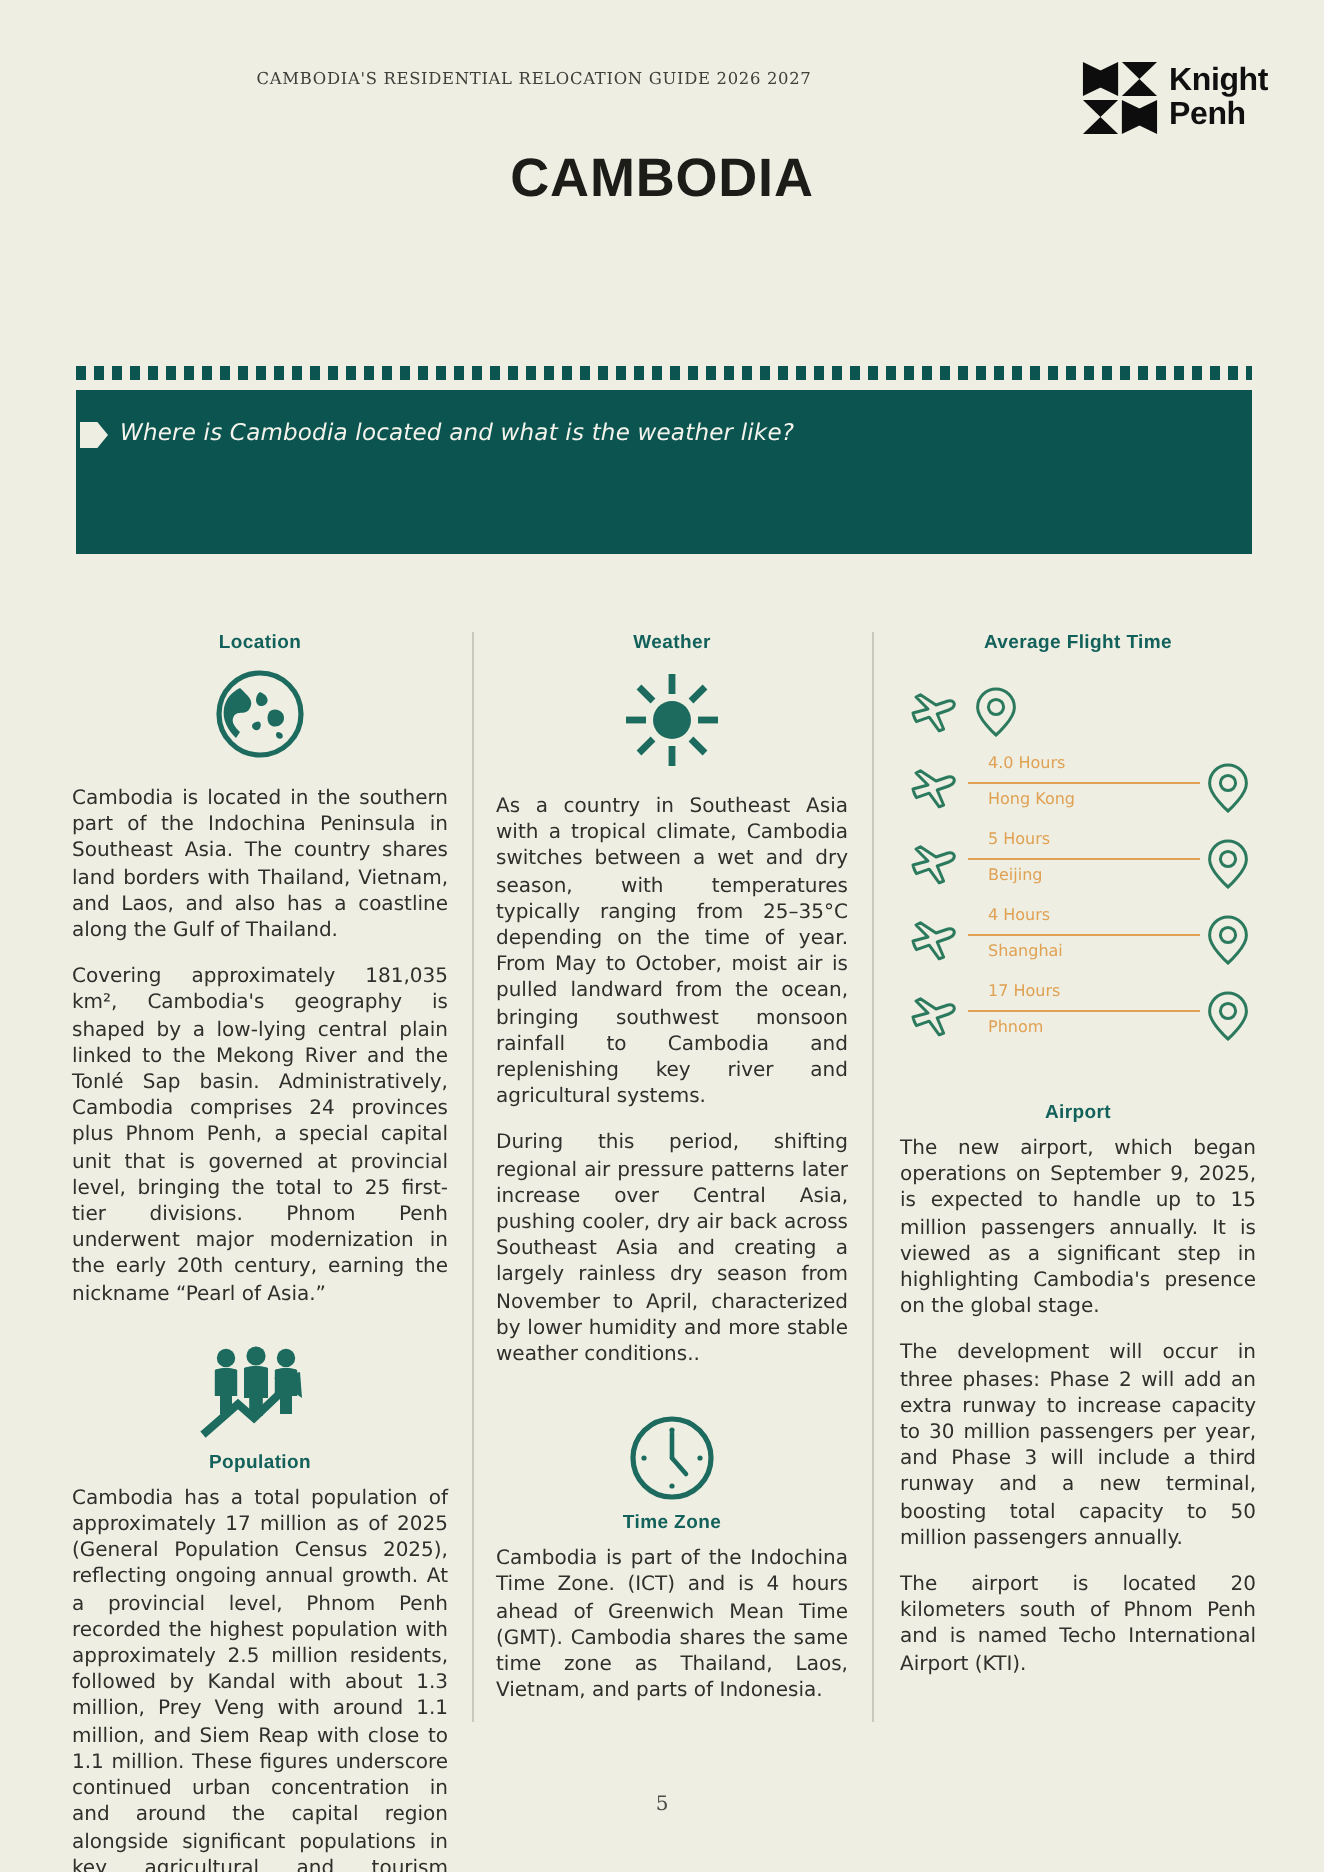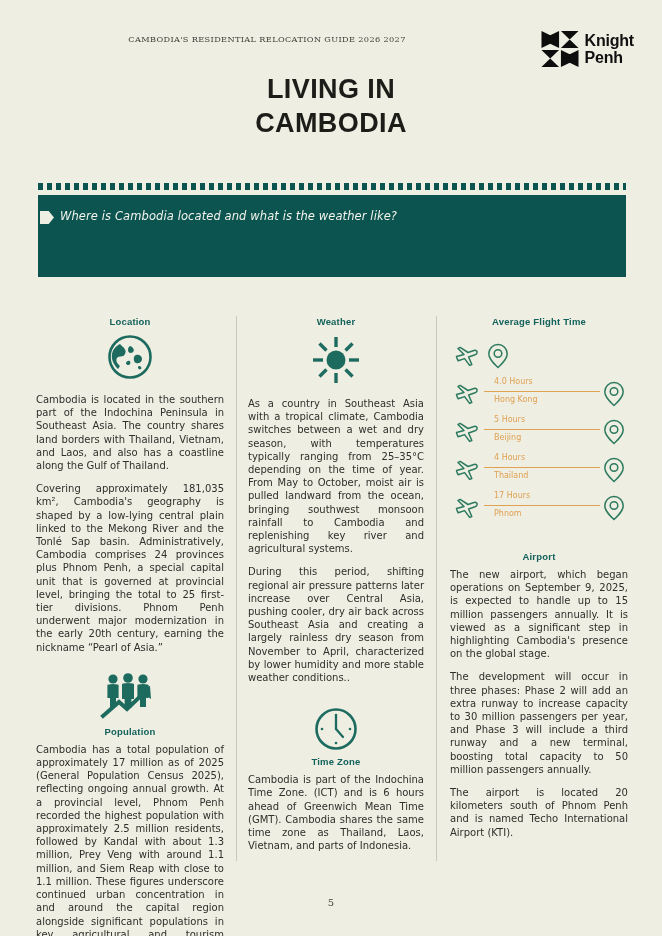--- a/index.html
+++ b/index.html
@@ -268,21 +268,20 @@
         <polygon points="39.5,21 39.5,39 21,30" fill="#0d0d0d"></polygon>
       </svg>
       <div class="logo-text">
         <div>Knight</div>
         <div>Penh</div>
       </div>
     </div>
   </div>
 
   <div class="title-block">
-    <div class="title-line">LIVING IN</div>
     <div class="title-line">CAMBODIA</div>
   </div>
 
   <div class="banner-wrap">
     <div class="dash-rule"></div>
     <div class="banner">
       <div class="banner-arrow"></div>
       <div class="banner-text">Where is Cambodia located and what is the weather like?</div>
     </div>
   </div>
@@ -350,21 +349,21 @@
           <circle cx="23" cy="23" r="19.5" fill="none" stroke="#1d6b5f" stroke-width="2.6"></circle>
           <circle cx="23" cy="9" r="1.3" fill="#1d6b5f"></circle>
           <circle cx="37" cy="23" r="1.3" fill="#1d6b5f"></circle>
           <circle cx="23" cy="37" r="1.3" fill="#1d6b5f"></circle>
           <circle cx="9" cy="23" r="1.3" fill="#1d6b5f"></circle>
           <line x1="23" y1="23" x2="23" y2="10.5" stroke="#1d6b5f" stroke-width="2.3" stroke-linecap="round"></line>
           <line x1="23" y1="23" x2="30" y2="31" stroke="#1d6b5f" stroke-width="2.3" stroke-linecap="round"></line>
         </svg>
       </div>
       <div class="section-head" style="margin-bottom:6px;">Time Zone</div>
-      <p class="body">Cambodia is part of the Indochina Time Zone. (ICT) and is 6 hours ahead of Greenwich Mean Time (GMT). Cambodia shares the same time zone as Thailand, Laos, Vietnam, and parts of Indonesia.</p>
+      <p class="body">Cambodia is part of the Indochina Time Zone. (ICT) and is 4 hours ahead of Greenwich Mean Time (GMT). Cambodia shares the same time zone as Thailand, Laos, Vietnam, and parts of Indonesia.</p>
     </div>
 
     <div class="col col-right">
       <div class="col-divider"></div>
 
       <div class="section-head">Average Flight Time</div>
 
       <div class="flight-list">
 
         <div class="flight-row">
@@ -421,21 +420,21 @@
 
         <div class="flight-row">
           <div class="flight-plane">
             <svg width="26" height="26" viewBox="0 0 26 26">
               <path d="M2.5 13.5 L10 11.5 L4 5.5 L6.2 4.4 L14 9.5 L20 7.5 C22 6.9, 23.6 8.2, 23 9.9 C22.6 11, 21.5 11.6, 20.4 12 L14.6 14 L17.8 21.5 L15.6 22.4 L10.6 15.6 L4.2 17.8 L3.2 15.9 Z" fill="none" stroke="#2c7a5e" stroke-width="1.5" stroke-linejoin="round"></path>
             </svg>
           </div>
           <div class="flight-mid">
             <div class="flight-hours">4 Hours</div>
             <div class="flight-line"></div>
-            <div class="flight-city">Thailand</div>
+            <div class="flight-city">Shanghai</div>
           </div>
           <div class="flight-pin">
             <svg width="22" height="26" viewBox="0 0 22 26">
               <path d="M11 1.5 C5.9 1.5, 1.8 5.6, 1.8 10.7 C1.8 16.5, 11 24.5, 11 24.5 C11 24.5, 20.2 16.5, 20.2 10.7 C20.2 5.6, 16.1 1.5, 11 1.5 Z" fill="none" stroke="#2c7a5e" stroke-width="1.5"></path>
               <circle cx="11" cy="10.5" r="3.8" fill="none" stroke="#2c7a5e" stroke-width="1.5"></circle>
             </svg>
           </div>
         </div>
 
         <div class="flight-row">

